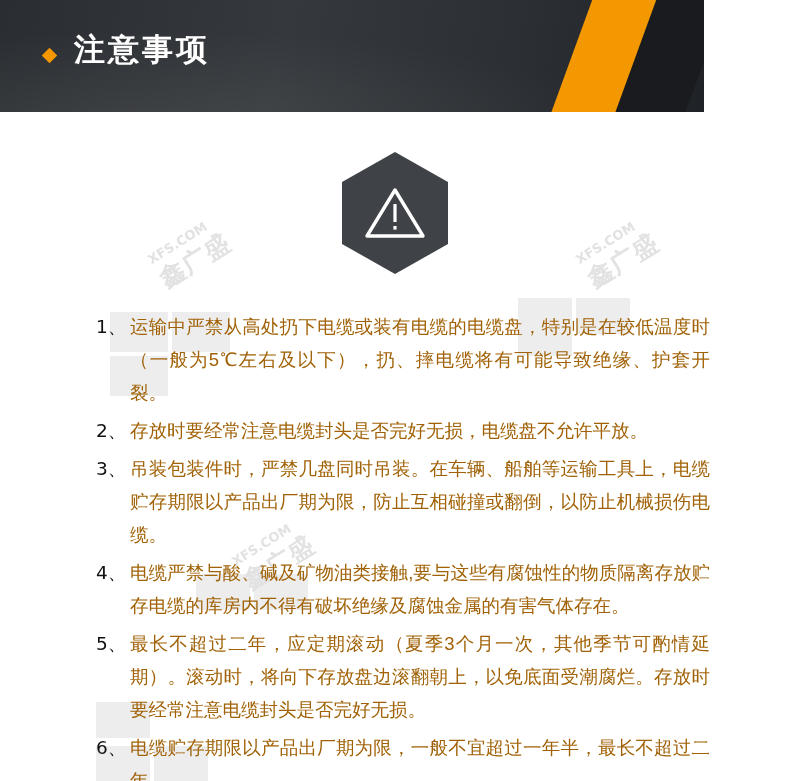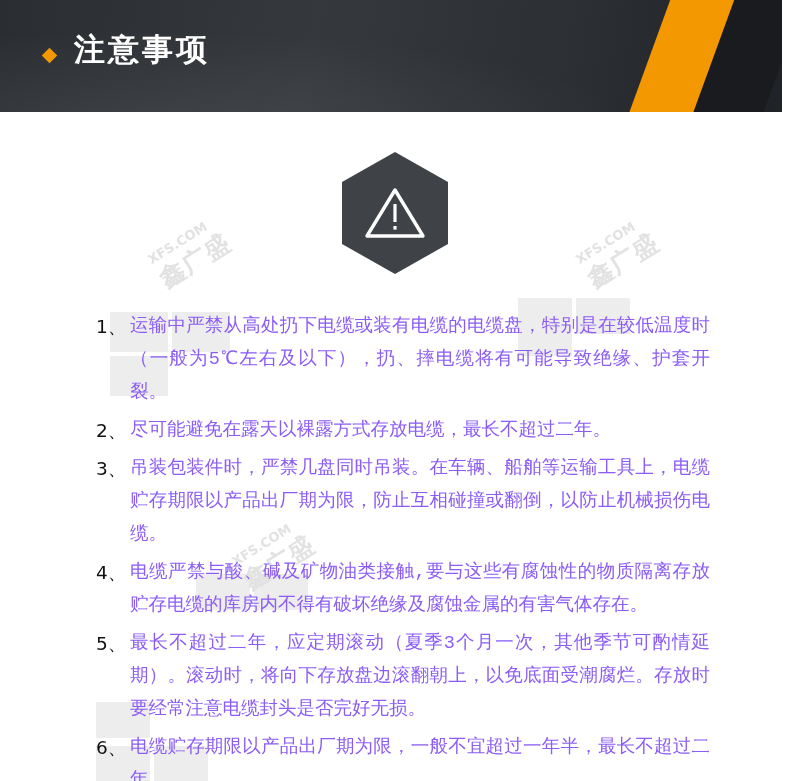--- a/index.html
+++ b/index.html
@@ -18,21 +18,21 @@
     position: relative;
     width: 790px;
     height: 781px;
     background: #ffffff;
     overflow: hidden;
   }
 
   
   .header {
     position: relative;
-    width: 782px;
+    width: 704px;
     height: 112px;
     background: linear-gradient(100deg, #2a2d31 0%, #35383c 40%, #2c2f33 72%, #1f2226 100%);
     overflow: hidden;
   }
   .header-glow {
     position: absolute;
     left: 0; top: 0;
     width: 790px; height: 112px;
     background: radial-gradient(ellipse at 18% 120%, rgba(255,255,255,0.08) 0%, rgba(255,255,255,0) 55%);
     pointer-events: none;
@@ -139,23 +139,23 @@
     width: 34px;
     font-size: 18.5px;
     line-height: 33px;
     color: #111;
     font-family: "DejaVu Sans", "Liberation Sans", sans-serif;
   }
   .item-text {
     flex: 1 1 auto;
     font-size: 18.5px;
     line-height: 33px;
-    color: #8b5cf6;
+    color: #a16207;
     text-align: justify;
-    font-family: Liberation Mono, monospace;
+    font-family: Liberation Sans, sans-serif;
   }
 </style>
 </head>
 <body>
 
 <div class="page">
 
   <div class="header">
     <div class="header-glow"></div>
     <div class="header-slash-orange"></div>
@@ -210,21 +210,21 @@
 
     <div class="list">
 
       <div class="item">
         <div class="item-num">1、</div>
         <div class="item-text">运输中严禁从高处扔下电缆或装有电缆的电缆盘，特别是在较低温度时（一般为5℃左右及以下），扔、摔电缆将有可能导致绝缘、护套开裂。</div>
       </div>
 
       <div class="item">
         <div class="item-num">2、</div>
-        <div class="item-text">尽可能避免在露天以裸露方式存放电缆，最长不超过二年。</div>
+        <div class="item-text">存放时要经常注意电缆封头是否完好无损，电缆盘不允许平放。</div>
       </div>
 
       <div class="item">
         <div class="item-num">3、</div>
         <div class="item-text">吊装包装件时，严禁几盘同时吊装。在车辆、船舶等运输工具上，电缆贮存期限以产品出厂期为限，防止互相碰撞或翻倒，以防止机械损伤电缆。</div>
       </div>
 
       <div class="item">
         <div class="item-num">4、</div>
         <div class="item-text">电缆严禁与酸、碱及矿物油类接触,要与这些有腐蚀性的物质隔离存放贮存电缆的库房内不得有破坏绝缘及腐蚀金属的有害气体存在。</div>

